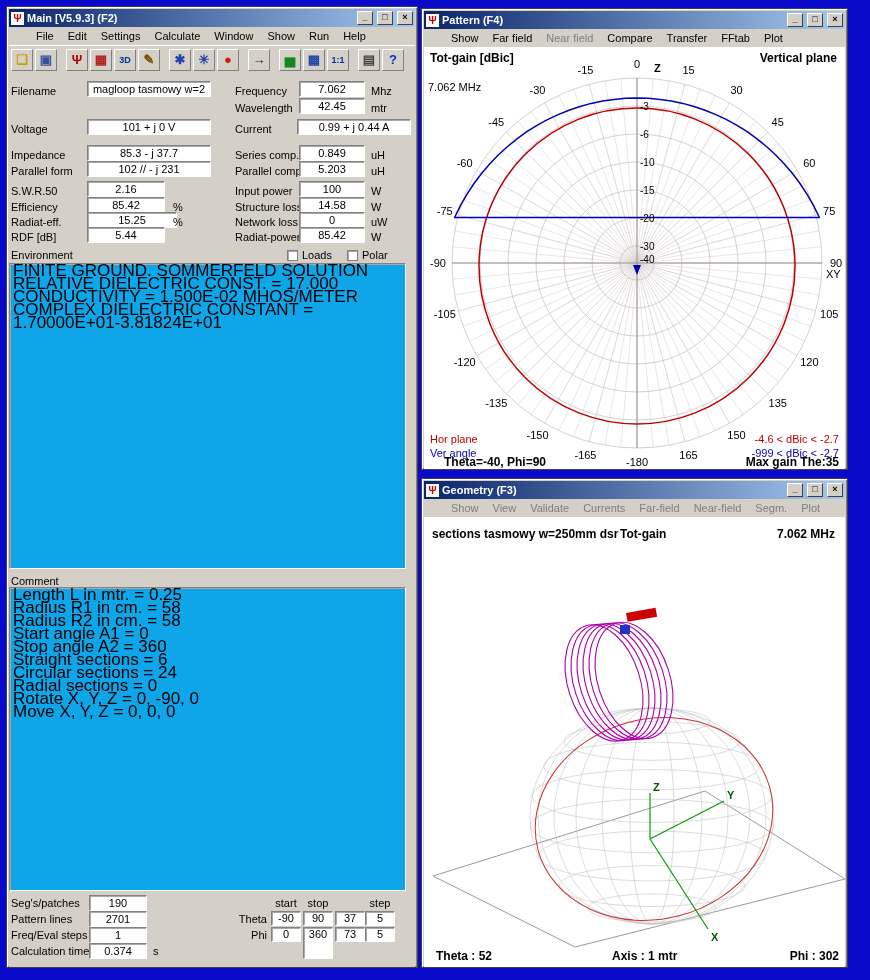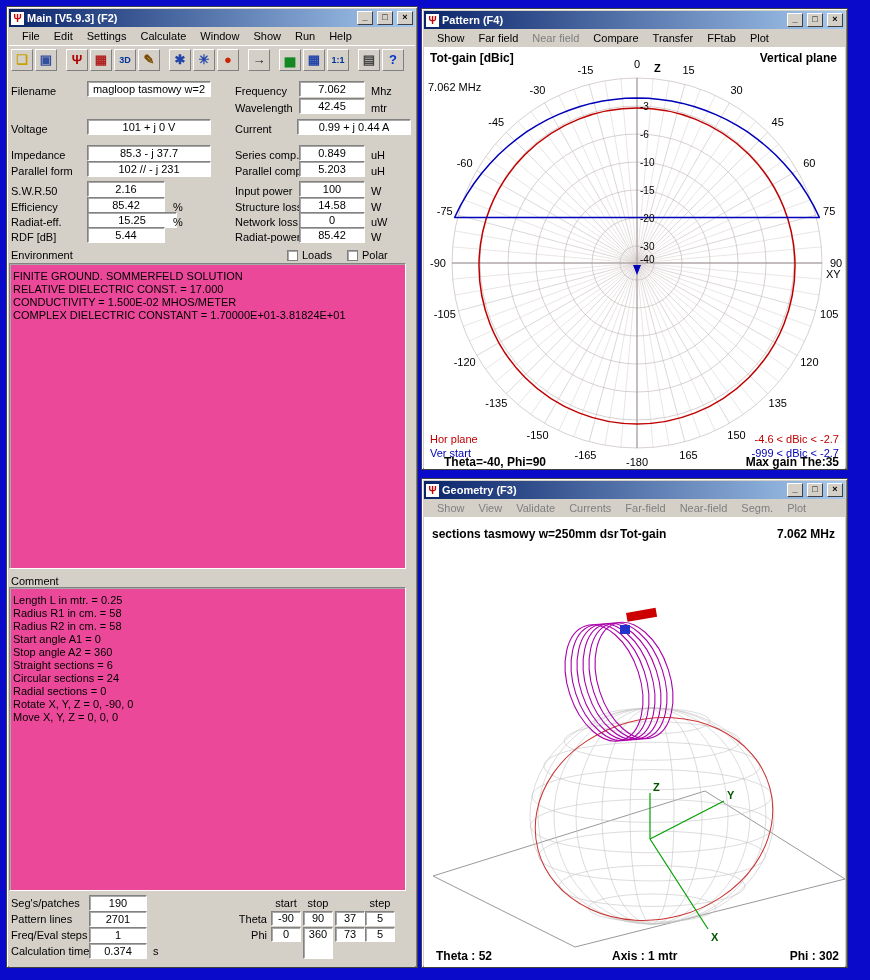--- a/index.html
+++ b/index.html
@@ -4,31 +4,31 @@
 <style>
   *{margin:0;padding:0;box-sizing:border-box}
   html,body{width:870px;height:980px}
   body{background:#0a0aca;position:relative;font-family:"Liberation Sans",sans-serif;overflow:hidden}
   #desktop{position:absolute;inset:0}
   .win{position:absolute;background:#D4D0C8;border:1px solid #404040;box-shadow:inset 1px 1px 0 #fff,inset -1px -1px 0 #808080;padding:2px}
   .titlebar{height:18px;background:linear-gradient(90deg,#0A246A,#A6CAF0);display:flex;align-items:center;color:#fff;font-size:11px;font-weight:bold;padding:0 2px;gap:3px}
   .ticon{width:13px;height:13px;background:#fff;color:#c00;font-size:10px;line-height:13px;text-align:center;font-weight:bold;flex:none}
   .ttext{flex:1;white-space:nowrap;overflow:hidden}
   .tb{width:16px;height:14px;background:#D4D0C8;border:1px solid;border-color:#fff #404040 #404040 #fff;color:#000;font-size:9px;line-height:11px;text-align:center;font-weight:bold;margin-left:1px;flex:none}
-  .menubar{height:18px;display:flex;align-items:center;font-size:11px;color:#000;padding-left:6px}
+  .menubar{height:18px;display:flex;align-items:center;font-size:11px;color:#000;padding-left:20px}
   .menubar span{padding:2px 7px;white-space:nowrap}
   .dis{color:#7e7e7e}
   .toolbar{height:28px;display:flex;align-items:center;padding:2px 2px;border-top:1px solid #fff}
   .tbbtn{width:22px;height:22px;border:1px solid;border-color:#fff #808080 #808080 #fff;background:#D4D0C8;font-size:13px;text-align:center;line-height:20px;margin-right:2px;flex:none;font-weight:bold;overflow:hidden}
   .tbbtn.small{font-size:9px}
   .gap{margin-left:7px}
   .main-body{position:relative;height:894px;background:#D4D0C8;font-size:11px}
   .lbl{position:absolute;font-size:11px;white-space:nowrap;color:#000}
   .box{position:absolute;height:16px;background:#fff;border:1px solid #828282;border-right-color:#fff;border-bottom-color:#fff;box-shadow:inset 1px 1px 0 #a8a8a8;font-size:11px;text-align:center;line-height:14px;white-space:nowrap;overflow:hidden}
-  .tbox{position:absolute;background:#ec4899;border:1px solid #828282;border-right-color:#fff;border-bottom-color:#fff;box-shadow:inset 1px 1px 0 #a8a8a8;font-size:11px;line-height:13px;padding:6px 3px;overflow:hidden}
+  .tbox{position:absolute;background:#0ea5e9;border:1px solid #828282;border-right-color:#fff;border-bottom-color:#fff;box-shadow:inset 1px 1px 0 #a8a8a8;font-size:17px;line-height:13px;padding:0 3px;overflow:hidden}
   .cb{position:absolute;width:11px;height:11px;background:#fff;border:1px solid #808080;box-shadow:inset 1px 1px 0 #a8a8a8}
   .hdr{position:absolute;font-weight:bold;font-size:12px;white-space:nowrap}
   .ann{position:absolute;font-size:11px;white-space:nowrap}
   .pbody{position:relative;background:#fff;height:422px;overflow:hidden}
   .gbody{position:relative;background:#fff;height:450px;overflow:hidden}
   svg text{font-family:"Liberation Sans",sans-serif}
 </style>
 </head>
 <body>
 
@@ -310,21 +310,21 @@
           <text x="216" y="119" font-size="10">-10</text>
           <text x="216" y="147" font-size="10">-15</text>
           <text x="216" y="175" font-size="10">-20</text>
           <text x="216" y="203" font-size="10">-30</text>
           <text x="216" y="216" font-size="10">-40</text>
         </svg>
       <span class="hdr" style="left:6px;top:4px">Tot-gain [dBic]</span>
       <span class="hdr" style="right:8px;top:4px">Vertical plane</span>
       <span class="ann" style="left:4px;top:34px">7.062 MHz</span>
       <span class="ann" style="left:6px;top:386px;color:#c00000">Hor plane</span>
-      <span class="ann" style="left:6px;top:400px;color:#0000b8">Ver start</span>
+      <span class="ann" style="left:6px;top:400px;color:#0000b8">Ver angle</span>
       <span class="hdr" style="left:20px;top:408px">Theta=-40, Phi=90</span>
       <span class="ann" style="right:6px;top:386px;color:#c00000">-4.6 &lt; dBic &lt; -2.7</span>
       <span class="ann" style="right:6px;top:400px;color:#0000b8">-999 &lt; dBic &lt; -2.7</span>
       <span class="hdr" style="right:6px;top:408px">Max gain The:35</span>
     </div>
   </div>
 
   <div class="win" id="win-geometry" style="left:421px;top:478px;width:427px;height:490px">
     <div class="titlebar">
       <span class="ticon">Ψ</span>

